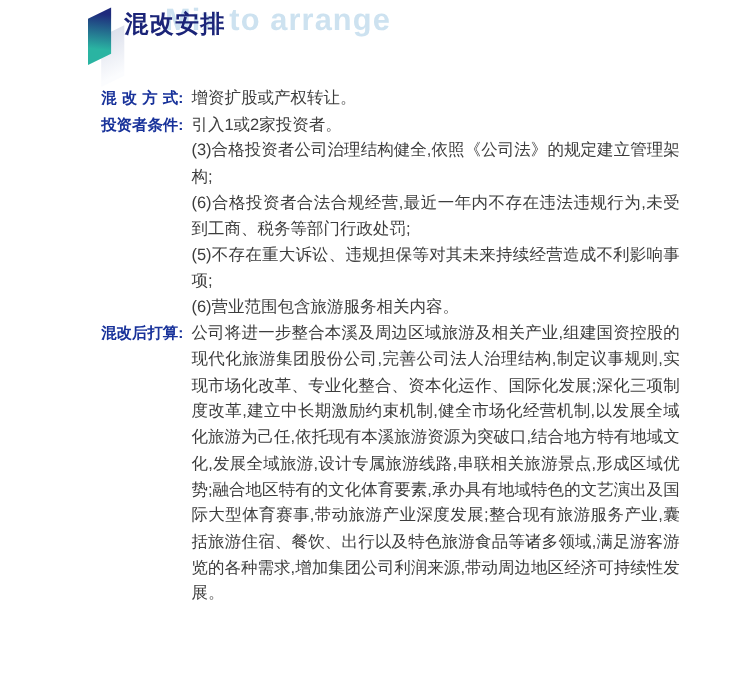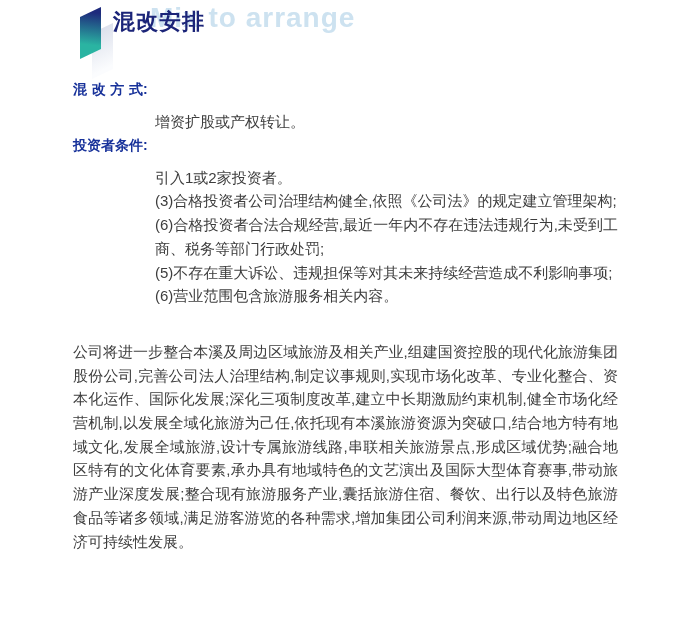--- a/index.html
+++ b/index.html
@@ -58,21 +58,21 @@
   .logo-front {
     left: 80px;
     top: 12px;
     width: 21px;
     height: 42px;
     background: linear-gradient(211deg, #1e2a7c 12%, #2ab4a2 72%);
     transform: skewY(-26deg);
   }
   
   .main {
-    padding: 2px 55px 0 73px;
+    padding: 2px 55px 0 92px;
   }
   .row {
     display: flex;
     align-items: flex-start;
     font-size: 15px;
     line-height: 23.7px;
     color: #3d3d3d;
   }
   .label {
     flex: 0 0 82px;
@@ -85,21 +85,20 @@
   .label-text {
     display: inline-block;
     width: 70px;
     text-align: justify;
     text-align-last: justify;
   }
   .content {
     flex: 1;
     min-width: 0;
     text-align: justify;
-    margin-top: 32px;
   }
   .content p {
     margin: 0;
   }
 </style>
 </head>
 <body>
 
 <div class="page">
   <div class="header">
@@ -123,18 +122,19 @@
     <div class="content">
           <p>引入1或2家投资者。</p>
           <p>(3)合格投资者公司治理结构健全,依照《公司法》的规定建立管理架构;</p>
           <p>(6)合格投资者合法合规经营,最近一年内不存在违法违规行为,未受到工商、税务等部门行政处罚;</p>
           <p>(5)不存在重大诉讼、违规担保等对其未来持续经营造成不利影响事项;</p>
           <p>(6)营业范围包含旅游服务相关内容。</p>
         </div>
   </div>
 
   <div class="row">
+    <div class="label"><span class="label-text">混改后打算</span><span class="colon">:</span></div>
     <div class="content">
           <p>公司将进一步整合本溪及周边区域旅游及相关产业,组建国资控股的现代化旅游集团股份公司,完善公司法人治理结构,制定议事规则,实现市场化改革、专业化整合、资本化运作、国际化发展;深化三项制度改革,建立中长期激励约束机制,健全市场化经营机制,以发展全域化旅游为己任,依托现有本溪旅游资源为突破口,结合地方特有地域文化,发展全域旅游,设计专属旅游线路,串联相关旅游景点,形成区域优势;融合地区特有的文化体育要素,承办具有地域特色的文艺演出及国际大型体育赛事,带动旅游产业深度发展;整合现有旅游服务产业,囊括旅游住宿、餐饮、出行以及特色旅游食品等诸多领域,满足游客游览的各种需求,增加集团公司利润来源,带动周边地区经济可持续性发展。</p>
         </div>
   </div>
 </div>
 </div>
 
 </body></html>

